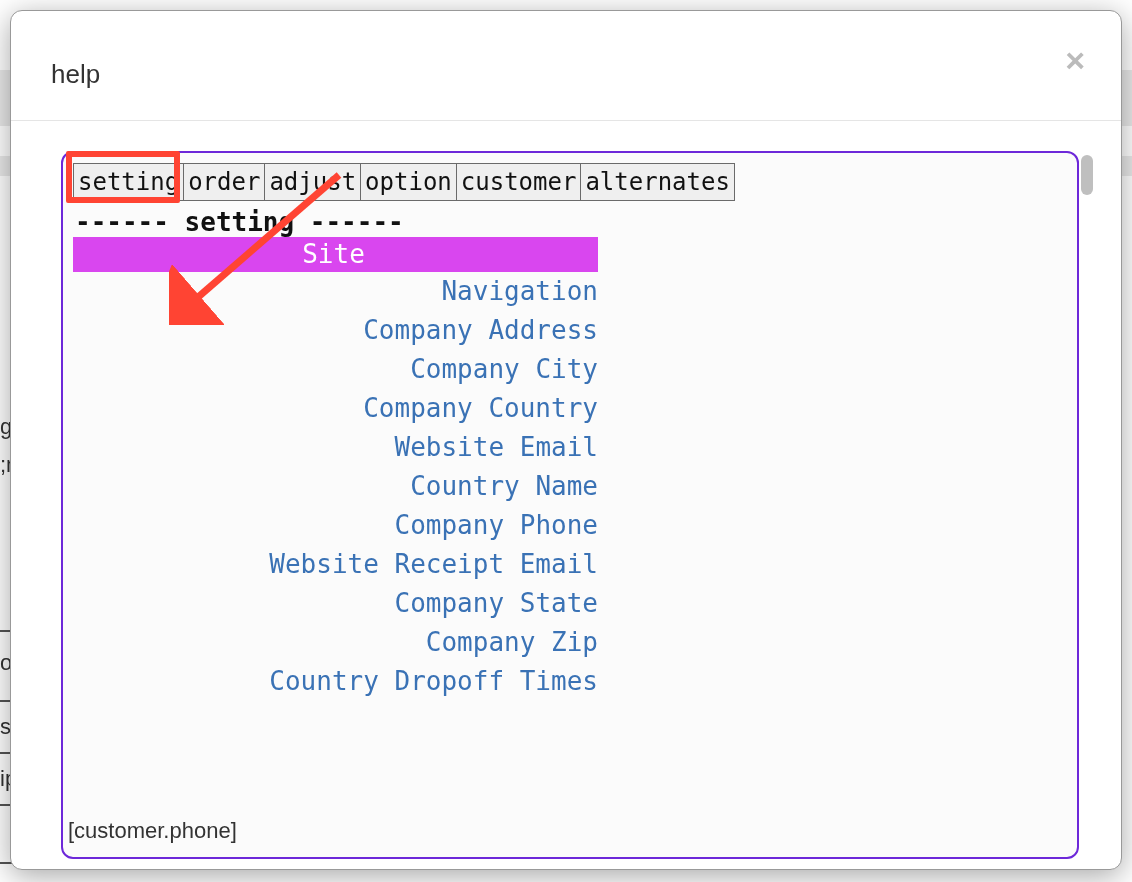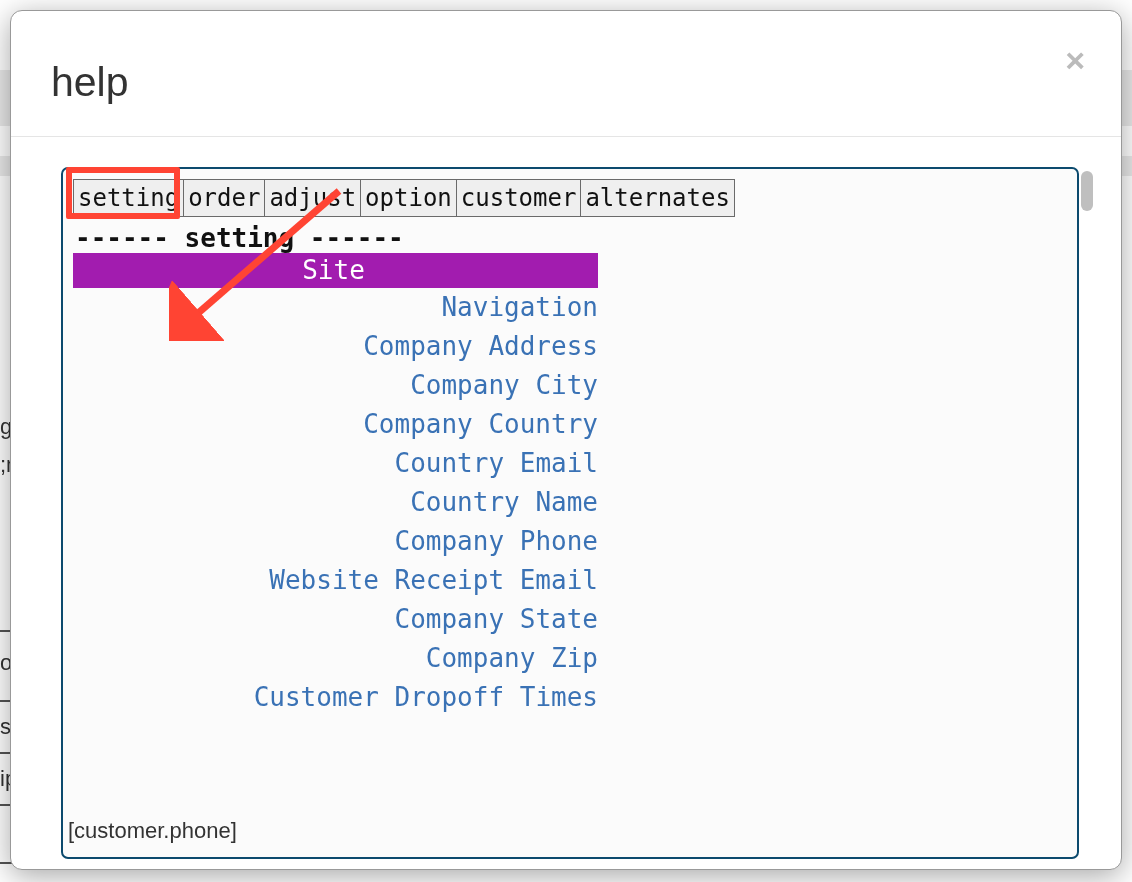--- a/index.html
+++ b/index.html
@@ -50,43 +50,43 @@
     box-shadow: 0 6px 30px rgba(0,0,0,0.35);
     display: flex; flex-direction: column;
     overflow: hidden;
   }
   .modal-header {
     padding: 28px 36px 30px 40px;
     border-bottom: 1px solid #e5e5e5;
     display: flex; align-items: flex-start; justify-content: space-between;
   }
   .modal-title {
-    font-size: 41px;
+    font-size: 26px;
     color: #333;
     font-weight: 400;
     margin-top: 20px;
   }
   .close-btn {
     font-size: 34px;
     color: #bbb;
     line-height: 1;
     cursor: pointer;
     font-weight: 700;
     margin-top: 4px;
   }
   .modal-body {
     position: relative;
     flex: 1;
     padding: 30px 28px 20px 50px;
   }
   .content-well {
     position: absolute;
     left: 50px; right: 42px; top: 30px; bottom: 10px;
-    border: 2px solid #0c4a6e;
-    border-radius: 7px;
+    border: 2px solid #6d28d9;
+    border-radius: 12px;
     background: #fbfbfb;
     padding: 10px 10px 0 10px;
     overflow: hidden;
   }
   
   .scrollbar-track {
     position: absolute;
     top: 34px; right: 28px;
     width: 12px; height: 40px;
     background: #bfbfbf;
@@ -131,21 +131,21 @@
     font-family: "Menlo","Consolas",monospace;
     font-size: 26px;
     font-weight: 700;
     color: #111;
     padding-left: 2px;
     white-space: pre;
   }
 
   .list-block { width: 525px; }
   .block-head {
-    background: #a21caf;
+    background: #d946ef;
     color: #fff;
     font-family: "Menlo","Consolas",monospace;
     font-size: 26px;
     text-align: center;
     padding: 2px 4px 3px 0;
   }
   .link-item {
     font-family: "Menlo","Consolas",monospace;
     font-size: 26px;
     color: #3a72b5;
@@ -200,27 +200,27 @@
 
       <div class="list-block">
         <div class="block-head">Site</div>
         <div class="link-item">Navigation</div>
       </div>
 
       <div class="list-block">
         <div class="link-item">Company Address</div>
         <div class="link-item">Company City</div>
         <div class="link-item">Company Country</div>
-        <div class="link-item">Country Email</div>
+        <div class="link-item">Website Email</div>
         <div class="link-item">Country Name</div>
         <div class="link-item">Company Phone</div>
         <div class="link-item">Website Receipt Email</div>
         <div class="link-item">Company State</div>
         <div class="link-item">Company Zip</div>
-        <div class="link-item">Customer Dropoff Times</div>
+        <div class="link-item">Country Dropoff Times</div>
       </div>
 
     </div>
 
     <div class="highlight-box tab"></div>
 
     <svg class="arrow" viewBox="0 0 190 160">
       <defs>
         <marker id="ah" markerWidth="12" markerHeight="12" refX="2" refY="6" orient="auto">
           <path d="M0,0 L12,6 L0,12 Z" fill="#ff4433"></path>

